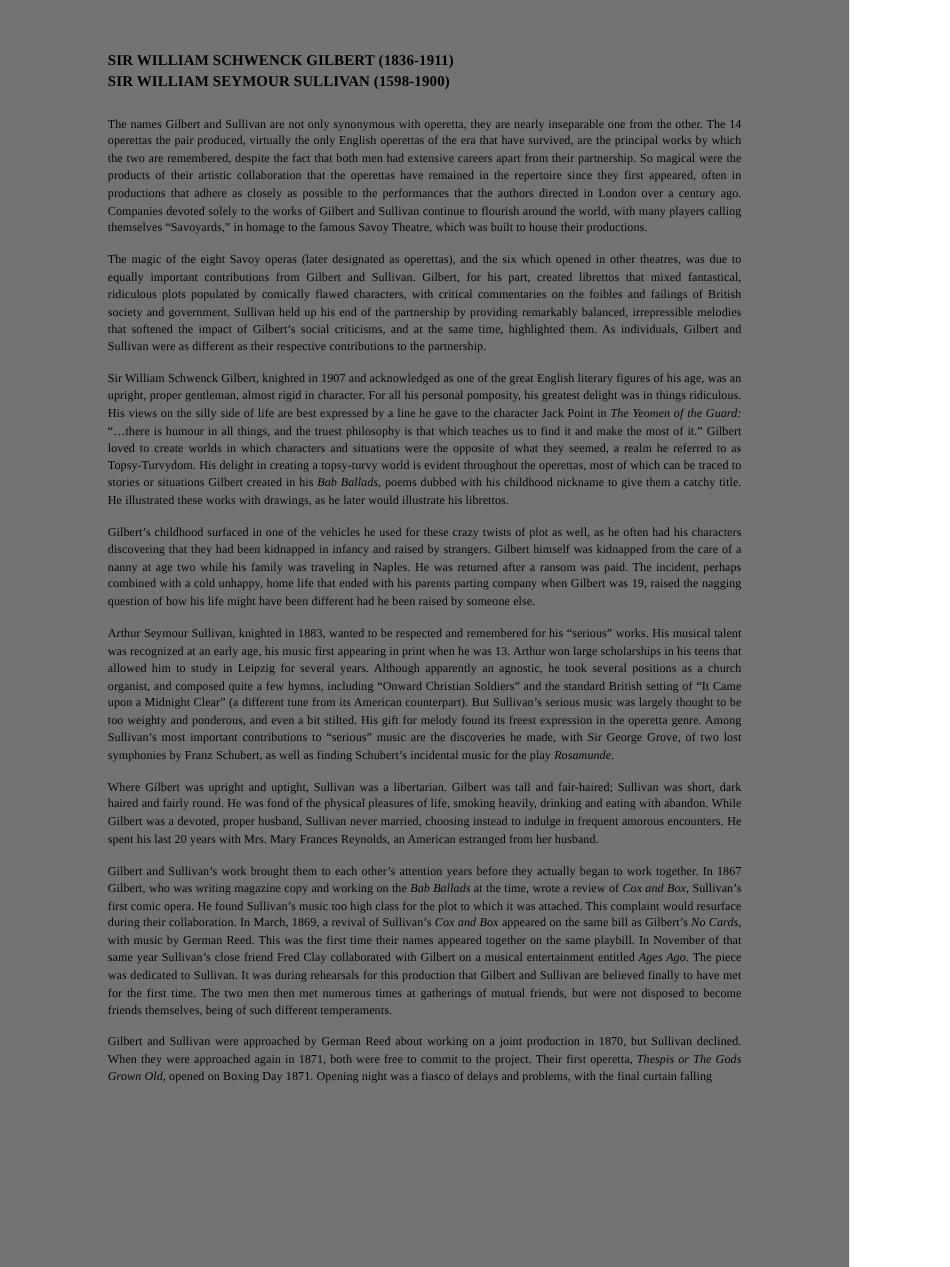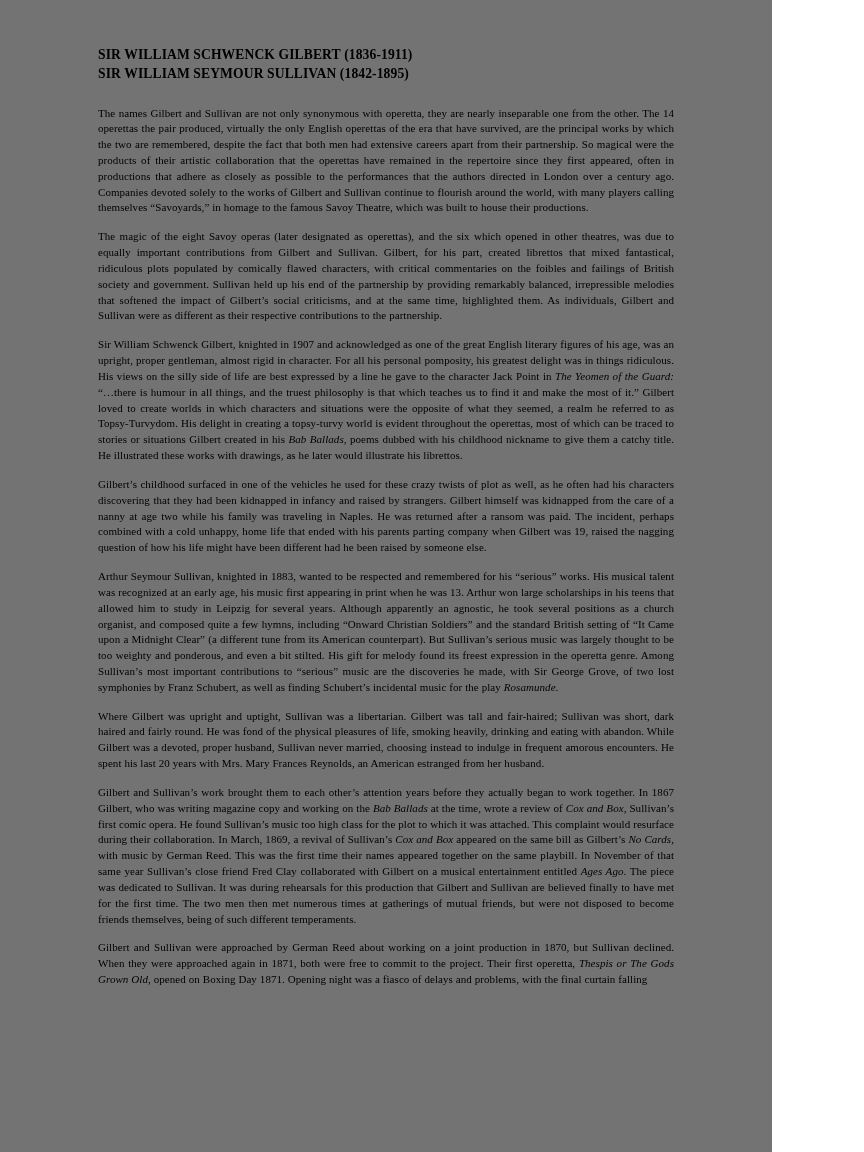--- a/index.html
+++ b/index.html
@@ -53,21 +53,21 @@
 </head>
 <body>
 
 <div class="page">
 
   <div class="title-block">
     <div class="title-line">
       <span class="smallcaps">SIR WILLIAM SCHWENCK GILBERT</span><span class="dates"> (1836-1911)</span>
     </div>
     <div class="title-line">
-      <span class="smallcaps">SIR WILLIAM SEYMOUR SULLIVAN</span><span class="dates"> (1842-1895)</span>
+      <span class="smallcaps">SIR WILLIAM SEYMOUR SULLIVAN</span><span class="dates"> (1598-1900)</span>
     </div>
   </div>
 
   <p class="para">The names Gilbert and Sullivan are not only synonymous with operetta, they are nearly inseparable one from the other. The 14 operettas the pair produced, virtually the only English operettas of the era that have survived, are the principal works by which the two are remembered, despite the fact that both men had extensive careers apart from their partnership. So magical were the products of their artistic collaboration that the operettas have remained in the repertoire since they first appeared, often in productions that adhere as closely as possible to the performances that the authors directed in London over a century ago. Companies devoted solely to the works of Gilbert and Sullivan continue to flourish around the world, with many players calling themselves “Savoyards,” in homage to the famous Savoy Theatre, which was built to house their productions.</p>
 
   <p class="para">The magic of the eight Savoy operas (later designated as operettas), and the six which opened in other theatres, was due to equally important contributions from Gilbert and Sullivan. Gilbert, for his part, created librettos that mixed fantastical, ridiculous plots populated by comically flawed characters, with critical commentaries on the foibles and failings of British society and government. Sullivan held up his end of the partnership by providing remarkably balanced, irrepressible melodies that softened the impact of Gilbert’s social criticisms, and at the same time, highlighted them. As individuals, Gilbert and Sullivan were as different as their respective contributions to the partnership.</p>
 
   <p class="para">Sir William Schwenck Gilbert, knighted in 1907 and acknowledged as one of the great English literary figures of his age, was an upright, proper gentleman, almost rigid in character. For all his personal pomposity, his greatest delight was in things ridiculous. His views on the silly side of life are best expressed by a line he gave to the character Jack Point in <em>The Yeomen of the Guard:</em> “…there is humour in all things, and the truest philosophy is that which teaches us to find it and make the most of it.” Gilbert loved to create  worlds in which characters and situations were the opposite of what they seemed, a realm he referred to as Topsy-Turvydom. His delight in creating a topsy-turvy world is evident throughout the operettas, most of which can be traced to stories or situations Gilbert created in his <em>Bab Ballads</em>, poems dubbed with his childhood nickname to give them a catchy title. He illustrated these works with drawings, as he later would illustrate his librettos.</p>
 
   <p class="para">Gilbert’s childhood surfaced in one of the vehicles he used for these crazy twists of plot as well, as he often had his characters discovering that they had been kidnapped in infancy and raised by strangers. Gilbert himself was kidnapped from the care of a nanny at age two while his family was traveling in Naples. He was returned after a ransom was paid. The incident, perhaps combined with a cold unhappy, home life that ended with his parents parting company when Gilbert was 19, raised the nagging question of how his life might have been different had he been raised by someone else.</p>

